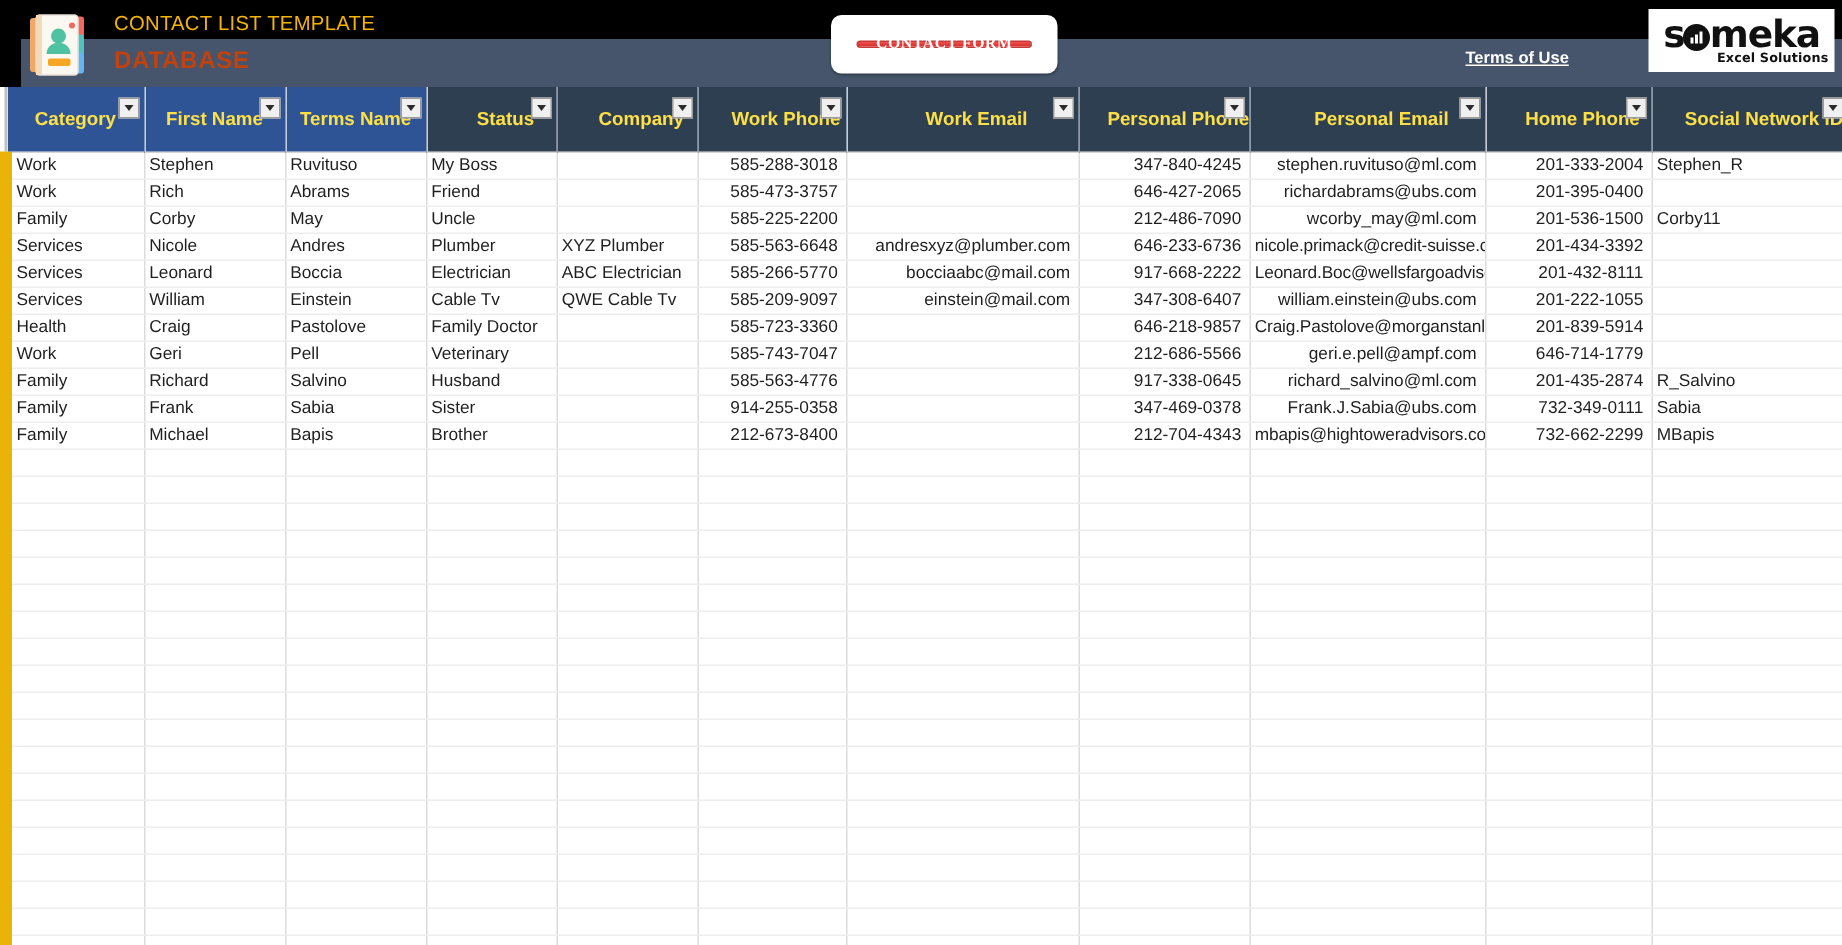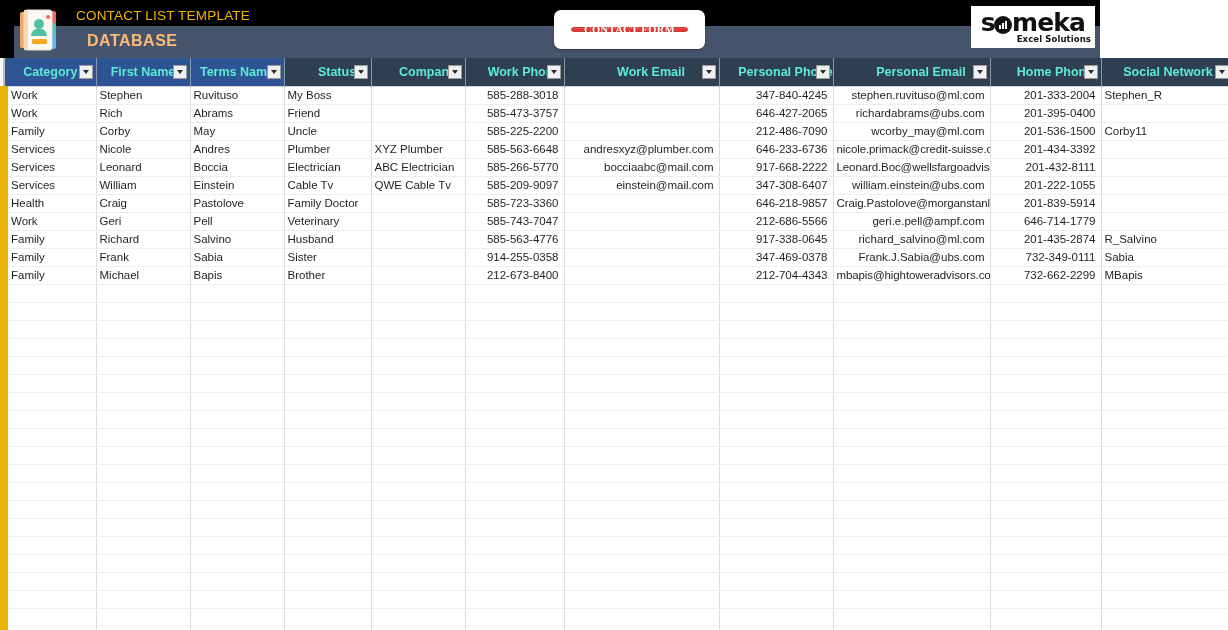--- a/index.html
+++ b/index.html
@@ -16,21 +16,21 @@
     width: 1228px;
     height: 630px;
     overflow: hidden;
     background: #ffffff;
     box-sizing: border-box;
   }
 
   
   .banner {
     position: relative;
-    width: 1100px;
+    width: 1228px;
     height: 58px;
     background: #000000;
     overflow: hidden;
   }
   .banner-lower {
     position: absolute;
     left: 0;
     top: 26px;
     width: 1228px;
     height: 32px;
@@ -59,26 +59,26 @@
     left: 76px;
     top: 8px;
     font-size: 13.5px;
     letter-spacing: .2px;
     color: #f5b301;
     font-family: "Liberation Sans", sans-serif;
     white-space: nowrap;
   }
   .db-title {
     position: absolute;
-    left: 87px;
+    left: 76px;
     top: 32px;
     font-size: 16px;
     font-weight: bold;
     letter-spacing: .5px;
-    color: #fdba74;
+    color: #c2410c;
     white-space: nowrap;
   }
 
   
   .cf-btn-wrap {
     position: absolute;
     left: 554px;
     top: 10px;
     width: 151px;
     height: 39px;
@@ -191,22 +191,22 @@
   }
   table.grid td, table.grid th {
     padding: 0;
     margin: 0;
     overflow: hidden;
     white-space: nowrap;
   }
 
   
   tr.hdr th {
-    height: 28px;
-    color: #5eead4;
+    height: 43px;
+    color: #fde047;
     font-size: 12.5px;
     font-weight: bold;
     text-align: left;
     vertical-align: middle;
     border-right: 1px solid #8a98ad;
     position: relative;
     box-sizing: border-box;
     font-family: "Liberation Sans", sans-serif;
   }
   tr.hdr th.blue  { background: #2e5496; }

